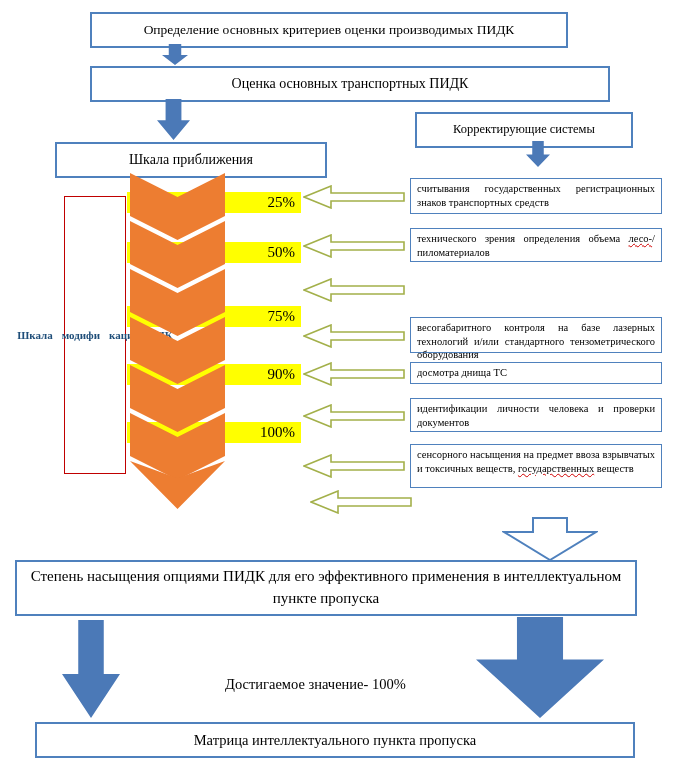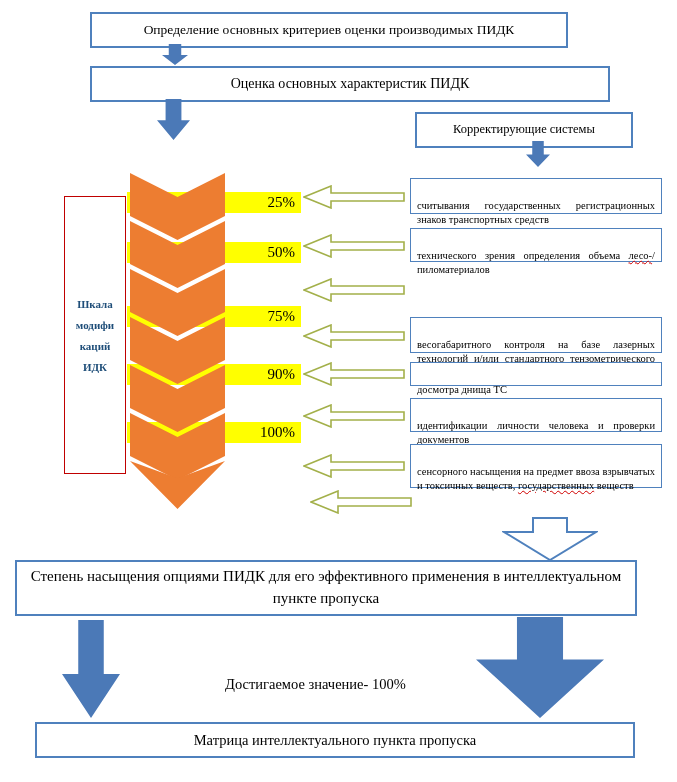--- a/index.html
+++ b/index.html
@@ -12,56 +12,57 @@
     --side_text:#1f4e79;
   }
   html,body{margin:0;padding:0;background:#fff;}
   body{font-family:"Liberation Serif", serif; color:#000;}
   .canvas{position:relative;width:677px;height:782px;background:#fff;overflow:hidden;}
   .bbox{position:absolute;border:2px solid var(--box_border);background:#fff;
         display:flex;align-items:center;justify-content:center;text-align:center;
         box-sizing:border-box;line-height:1.25;padding:16px 6px;}
   .opt{position:absolute;left:410px;width:252px;border:1.4px solid var(--box_border);
        background:#fff;box-sizing:border-box;font-size:10.5px;line-height:1.3;
-       padding:20px 6px 2px;text-align:justify;}
+       padding:3px 6px 2px;text-align:justify;}
   .down-arrow{position:absolute;background:var(--arrow_fill);
        clip-path:polygon(26% 0,74% 0,74% 52%,100% 52%,50% 100%,0 52%,26% 52%);}
   .big-arrow-left{clip-path:polygon(28% 0,72% 0,72% 55%,100% 55%,50% 100%,0 55%,28% 55%);}
   .big-arrow-right{clip-path:polygon(32% 0,68% 0,68% 42%,100% 42%,50% 100%,0 42%,32% 42%);}
   .chevrons{position:absolute;left:130px;top:173px;width:95px;height:336px;z-index:2;}
   .chevron{position:absolute;left:0;width:95px;height:67px;background:var(--chevron);
        clip-path:polygon(0 0,50% 36%,100% 0,100% 64%,50% 100%,0 64%);}
   .chevron-tip{position:absolute;left:0;width:95px;height:48px;background:var(--chevron);
        clip-path:polygon(0 0,50% 36%,100% 0,50% 100%);}
   .hl{position:absolute;left:127px;width:174px;height:21px;background:var(--highlight);
        display:flex;align-items:center;justify-content:flex-end;padding-right:6px;
        box-sizing:border-box;font-size:15px;z-index:1;}
   .sidebox{position:absolute;left:64px;top:196px;width:62px;height:278px;
        border:1.5px solid var(--red_border);background:#fff;display:flex;
-       flex-direction:column;align-items:center;justify-content:center;gap:9px;
+       flex-direction:row;align-items:center;justify-content:center;gap:9px;
        color:var(--side_text);font-weight:bold;font-size:11px;box-sizing:border-box;
        text-align:center;}
   .open-arrow{position:absolute;width:102px;height:24px;}
   .sp{text-decoration-line:underline;text-decoration-style:wavy;
       text-decoration-color:#d00000;text-decoration-thickness:1px;}
   .freetext{position:absolute;text-align:left;font-size:14.5px;}
 </style>
 </head>
 <body>
 
 <div class="canvas">
 
   <div class="bbox" style="left:90px;top:12px;width:478px;height:30px;font-size:13.5px">Определение основных критериев оценки производимых ПИДК</div>
   <div class="down-arrow" style="left:162px;top:44px;width:26px;height:21px"></div>
-  <div class="bbox" style="left:90px;top:66px;width:520px;height:30px;font-size:14px">Оценка основных характеристик ПИДК</div>
+  <div class="bbox" style="left:90px;top:66px;width:520px;height:30px;font-size:14px">Оценка основных транспортных ПИДК</div>
   <div class="down-arrow" style="left:157px;top:99px;width:33px;height:41px"></div>
 
   <div class="bbox" style="left:415px;top:112px;width:218px;height:26px;font-size:12.5px">Корректирующие системы</div>
   <div class="down-arrow" style="left:526px;top:141px;width:24px;height:26px"></div>
 
+  <div class="bbox" style="left:55px;top:142px;width:272px;height:28px;font-size:14px">Шкала приближения</div>
 
   <div class="sidebox">
     <span>Шкала</span>
     <span>модифи</span>
     <span>каций</span>
     <span>ИДК</span>
   </div>
 
   <div class="hl" style="top:192px">25%</div>
   <div class="hl" style="top:242px">50%</div>

